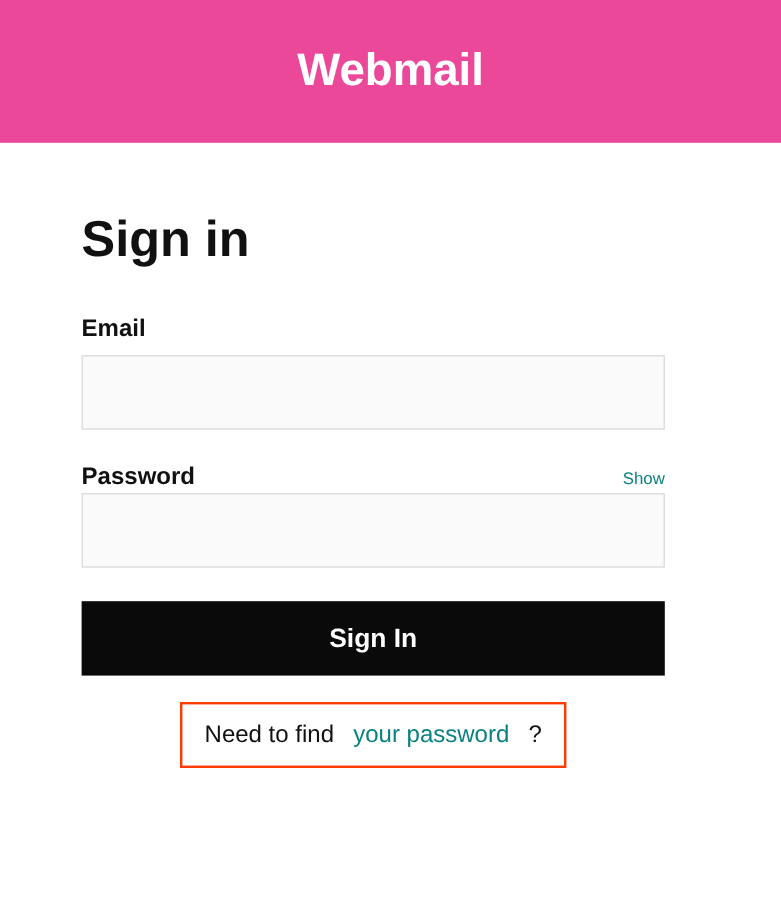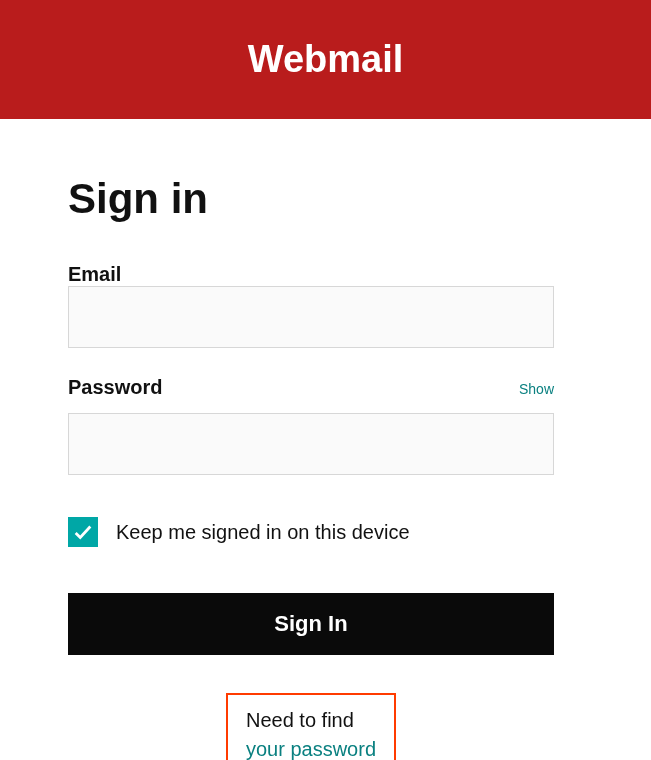--- a/index.html
+++ b/index.html
@@ -7,47 +7,48 @@
       margin: 0;
       padding: 0;
     }
     body {
       font-family: -apple-system, BlinkMacSystemFont, "Segoe UI", Helvetica, Arial, sans-serif;
       width: 651px;
       height: 760px;
       background: #ffffff;
     }
     .header {
-      background: #b91c1c;
+      background: #ec4899;
       color: #ffffff;
       text-align: center;
       padding: 38px 0;
       font-size: 38px;
       font-weight: 700;
     }
     .content {
       padding: 56px 97px 0 68px;
     }
     .signin-heading {
       font-size: 42px;
       font-weight: 700;
       color: #111;
       margin-bottom: 40px;
     }
     .field-label {
       font-size: 20px;
       font-weight: 600;
       color: #111;
+      margin-bottom: 10px;
       display: block;
     }
     .label-row {
       display: flex;
       justify-content: space-between;
       align-items: baseline;
-      margin-bottom: 14px;
+      margin-bottom: 2px;
     }
     .show-link {
       font-size: 14px;
       color: #0a8080;
       cursor: pointer;
     }
     .text-input {
       width: 100%;
       height: 62px;
       border: 1px solid #d7d7d7;
@@ -94,26 +95,25 @@
       font-weight: 700;
       cursor: pointer;
       margin-bottom: 22px;
     }
     .help-box {
       border: 2px solid #ff3b00;
       padding: 14px 18px;
       display: flex;
       justify-content: center;
       align-items: baseline;
-      gap: 6px;
+      gap: 16px;
       font-size: 20px;
       color: #111;
       width: fit-content;
-      margin: 16px auto;
-      flex-direction: column;
+      margin: 0 auto;
     }
     .help-link {
       color: #0a8080;
       cursor: pointer;
     }
   </style>
 </head>
 <body>
 
 <div class="header">
@@ -125,28 +125,20 @@
 
   <label class="field-label">Email</label>
   <input type="text" class="text-input" value="" style="">
 
   <div class="label-row">
     <label class="field-label" style="margin-bottom:0">Password</label>
     <span class="show-link">Show</span>
   </div>
   <input type="password" class="text-input" value="" style="">
 
-  <div class="checkbox-row">
-    <div class="checkbox">
-      <svg viewBox="0 0 24 24">
-        <polyline points="4,13 9,18 20,6"></polyline>
-      </svg>
-    </div>
-    <span class="checkbox-label">Keep me signed in on this device</span>
-  </div>
 
   <button class="signin-button">Sign In</button>
 
   <div class="help-box">
     <span>Need to find </span>
     <span class="help-link">your password</span>
     <span>?</span>
   </div>
 </div>
 

